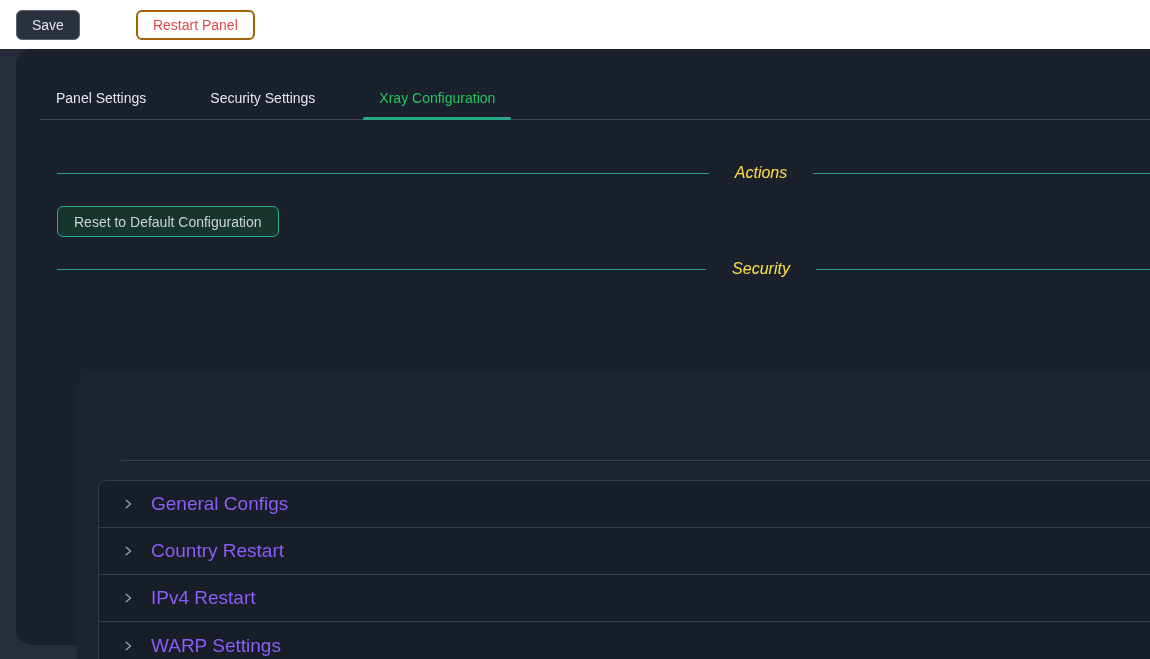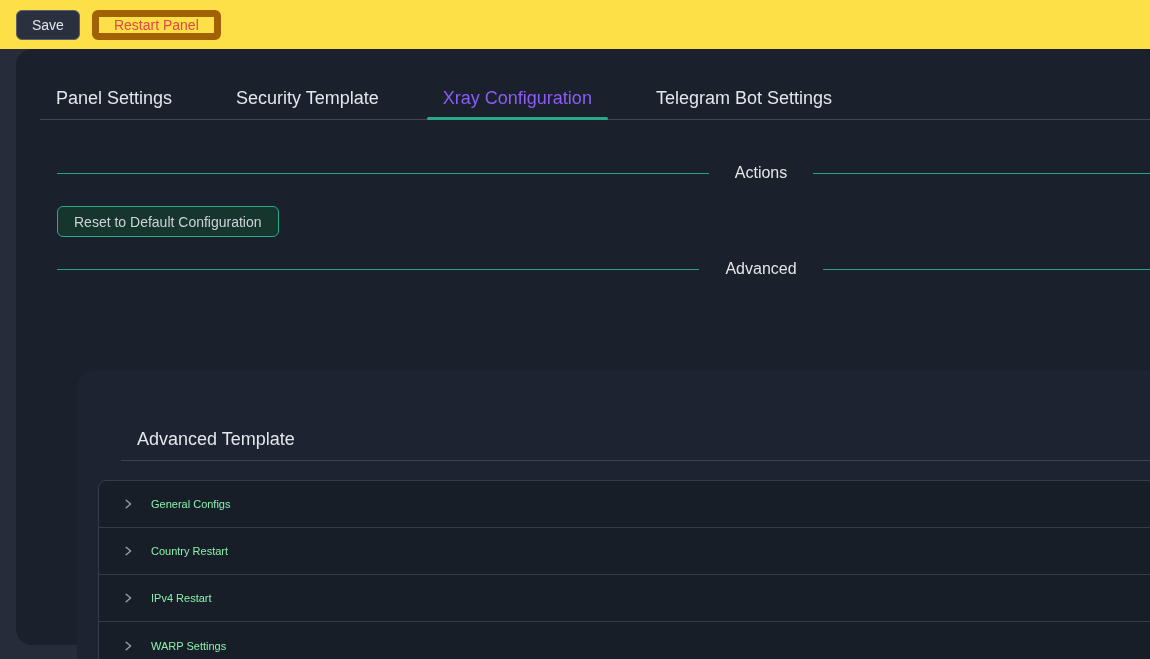--- a/index.html
+++ b/index.html
@@ -7,71 +7,71 @@
   body {
     background: #262c39;
     font-family: "Liberation Sans", sans-serif;
     color: #ccd1d9;
     position: relative;
   }
 
   
   .header-bar {
     position: absolute; left: 0; top: 0; width: 100%; height: 49px;
-    background: #fde047;
+    background: #ffffff;
     display: flex; align-items: center; gap: 12px;
     padding-left: 16px;
   }
   .btn {
     height: 30px; border-radius: 6px; font-size: 14px;
     display: inline-flex; align-items: center; justify-content: center;
     padding: 0 15px; cursor: pointer; background: transparent;
     font-family: "Liberation Sans", sans-serif;
   }
   .btn-save {
     background: #2a303e; border: 1px solid #5c6370; color: #e3e6eb;
   }
   .btn-restart {
-    background: transparent; border: 7px solid #a16207; color: #e04749;
+    background: transparent; border: 2px solid #a16207; color: #e04749; margin-left: 44px;
   }
 
   
   .outer-card {
     position: absolute; left: 16px; top: 49px;
     width: 1490px; height: 596px;
     background: #1a202c; border-radius: 16px;
   }
 
   
   .main-tabs {
     position: absolute; left: 24px; right: 0; top: 28px; height: 43px;
     border-bottom: 1px solid #3f4654;
     display: flex; align-items: stretch;
   }
   .tab {
     position: relative; display: inline-flex; align-items: center;
     padding: 0 16px; margin-right: 32px;
-    font-size: 18px; color: #e3e6eb; cursor: pointer; white-space: nowrap;
+    font-size: 14px; color: #e3e6eb; cursor: pointer; white-space: nowrap;
   }
-  .tab.active { color: #8b5cf6; }
+  .tab.active { color: #22c55e; }
   .tab.active::after {
     content: ""; position: absolute; left: 0; right: 0; bottom: -1px;
     height: 3px; background: #2aa987; border-radius: 2px;
   }
 
   
   .content { position: absolute; left: 41px; right: 41px; top: 71px; }
 
   .divider {
     display: flex; align-items: center; gap: 26px;
     height: 24px;
   }
   .divider .line { flex: 1; height: 1px; background: #27a181; }
   .divider .divider-label {
-    font-size: 16px; color: #e5e5e5; white-space: nowrap;
+    font-size: 16px; color: #fde047; white-space: nowrap; font-style: italic;
   }
   .divider-actions { position: absolute; left: 0; right: 0; top: 41px; }
   .divider-templates { position: absolute; left: 0; right: 0; top: 137px; }
 
   .btn-reset {
     position: absolute; left: 0; top: 86px;
     height: 31px; border-radius: 6px;
     background: #16352c; border: 1px solid #2aa987; color: #ccd1d9;
     font-size: 14px; padding: 8px 16px;
     display: inline-flex; align-items: center; cursor: pointer;
@@ -98,59 +98,57 @@
   .collapse-row {
     height: 47px; display: flex; align-items: center;
     padding-left: 23px; gap: 17px; cursor: pointer;
     border-bottom: 1px solid #343b49;
   }
   .collapse-row:last-child { border-bottom: none; }
   .collapse-row .chev {
     width: 12px; height: 12px; display: inline-flex; color: #98a0ac;
   }
   .collapse-row .chev svg { width: 12px; height: 12px; display: block; }
-  .collapse-row .row-label { font-size: 11px; color: #86efac; }
+  .collapse-row .row-label { font-size: 19px; color: #8b5cf6; }
 </style>
 </head>
 <body>
 
 <div class="header-bar">
   <button class="btn btn-save">Save</button>
   <button class="btn btn-restart">Restart Panel</button>
 </div>
 
 <div class="outer-card">
 
   <div class="main-tabs">
     <div class="tab">Panel Settings</div>
-    <div class="tab">Security Template</div>
+    <div class="tab">Security Settings</div>
     <div class="tab active">Xray Configuration</div>
-    <div class="tab">Telegram Bot Settings</div>
   </div>
 
   <div class="content">
 
     <div class="divider divider-actions">
       <span class="line"></span>
       <span class="divider-label">Actions</span>
       <span class="line"></span>
     </div>
 
     <button class="btn-reset">Reset to Default Configuration</button>
 
     <div class="divider divider-templates">
       <span class="line"></span>
-      <span class="divider-label">Advanced</span>
+      <span class="divider-label">Security</span>
       <span class="line"></span>
     </div>
 
     <div class="inner-card">
 
       <div class="template-tabs">
-        <div class="tab">Advanced Template</div>
       </div>
 
       <div class="collapse">
 
         <div class="collapse-row">
           <span class="chev">
             <svg viewBox="0 0 16 16" fill="none" stroke="currentColor" stroke-width="1.8" stroke-linecap="round" stroke-linejoin="round">
                 <path d="M5.5 3l6 5-6 5"></path>
               </svg>
           </span>

